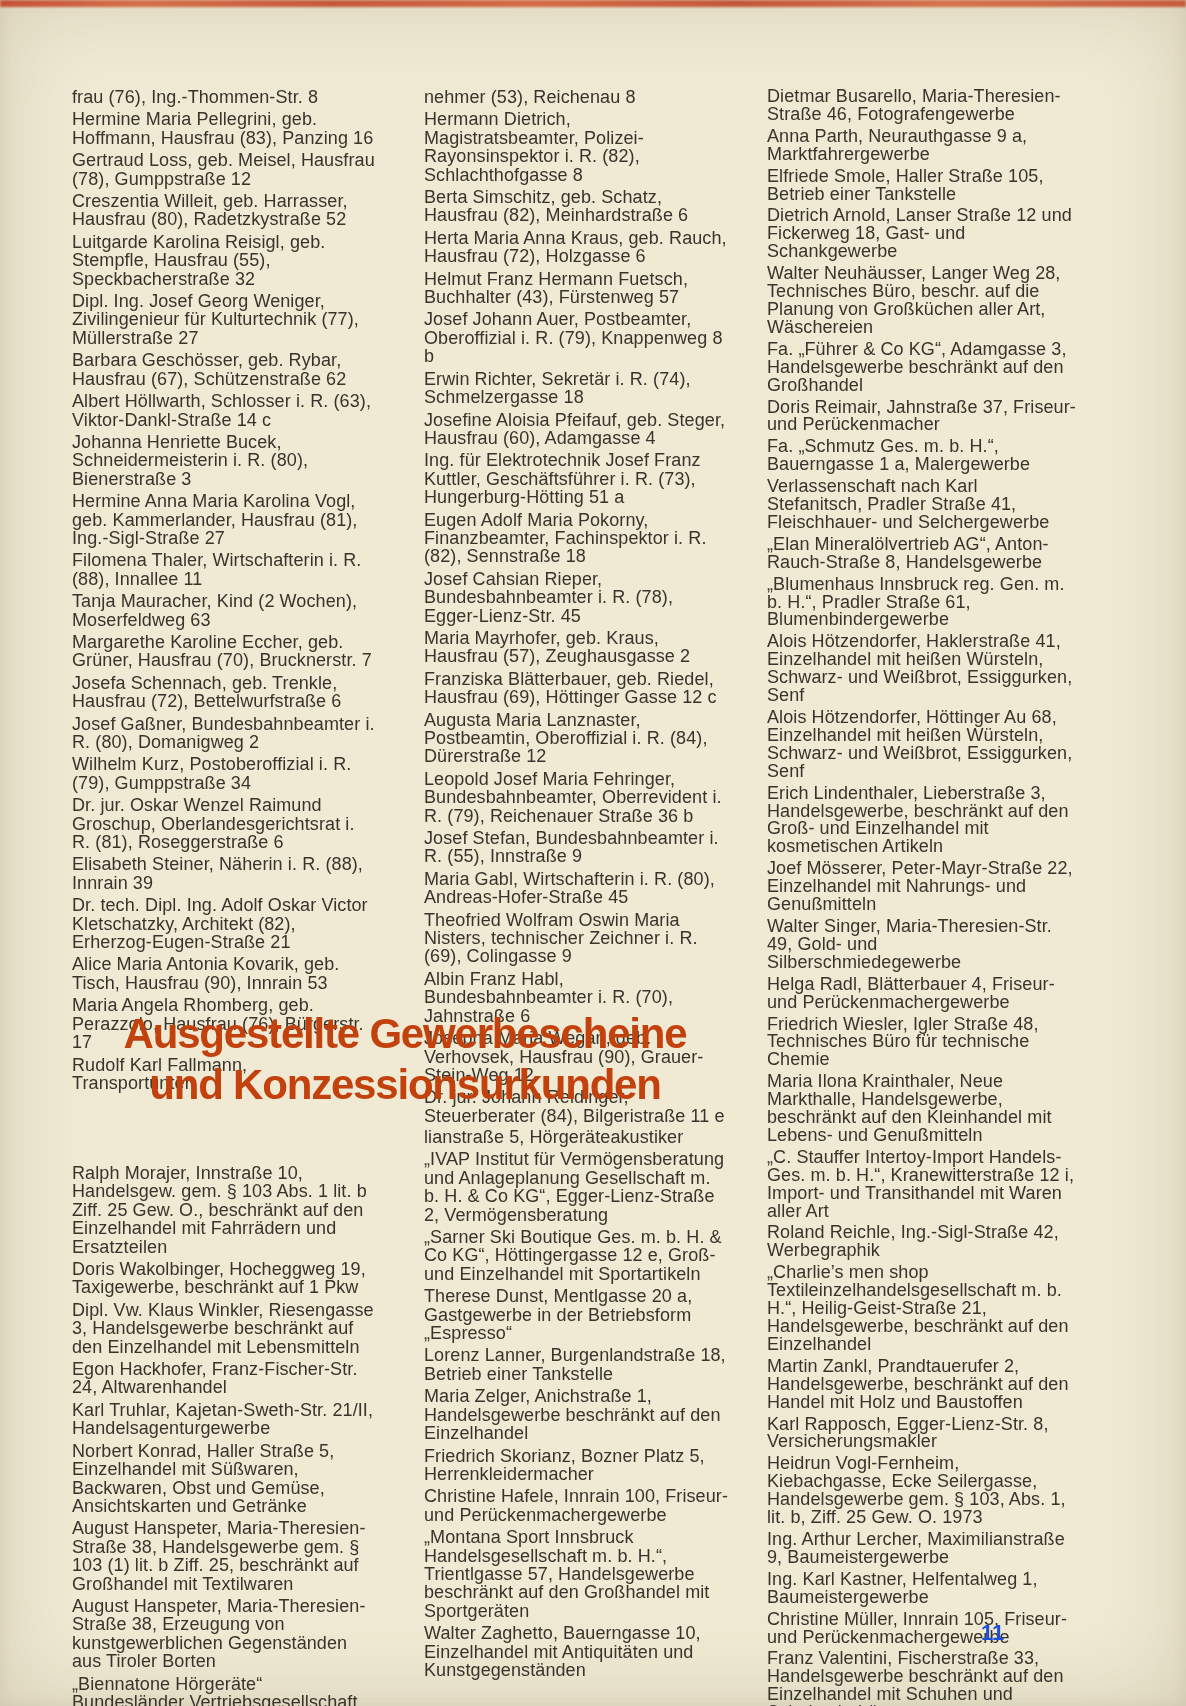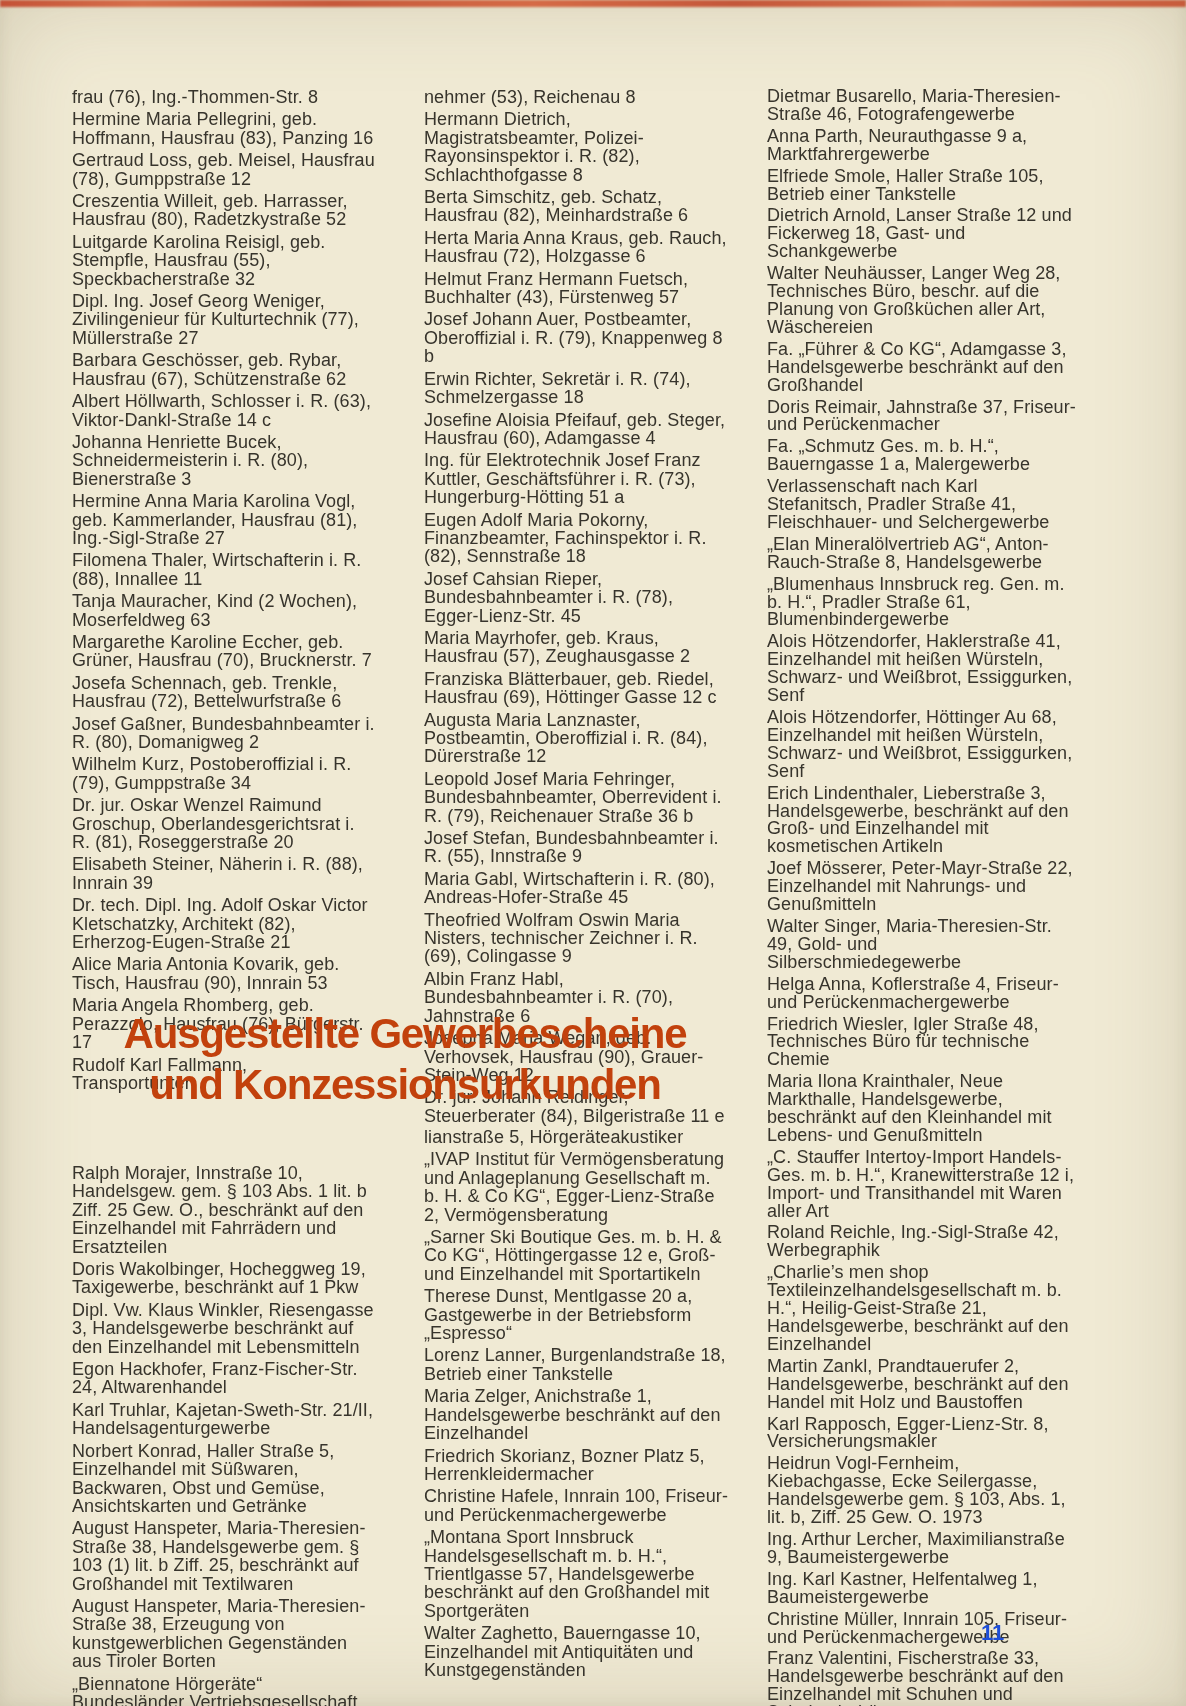--- a/index.html
+++ b/index.html
@@ -93,21 +93,21 @@
       <p class="entry">Tanja Mauracher, Kind (2 Wochen), Moserfeldweg 63</p>
 
       <p class="entry">Margarethe Karoline Eccher, geb. Grüner, Hausfrau (70), Brucknerstr. 7</p>
 
       <p class="entry">Josefa Schennach, geb. Trenkle, Hausfrau (72), Bettelwurfstraße 6</p>
 
       <p class="entry">Josef Gaßner, Bundesbahnbeamter i. R. (80), Domanigweg 2</p>
 
       <p class="entry">Wilhelm Kurz, Postoberoffizial i. R. (79), Gumppstraße 34</p>
 
-      <p class="entry">Dr. jur. Oskar Wenzel Raimund Groschup, Oberlandesgerichtsrat i. R. (81), Roseggerstraße 20</p>
+      <p class="entry">Dr. jur. Oskar Wenzel Raimund Groschup, Oberlandesgerichtsrat i. R. (81), Roseggerstraße 6</p>
 
       <p class="entry">Elisabeth Steiner, Näherin i. R. (88), Innrain 39</p>
 
       <p class="entry">Dr. tech. Dipl. Ing. Adolf Oskar Victor Kletschatzky, Architekt (82), Erherzog-Eugen-Straße 21</p>
 
       <p class="entry">Alice Maria Antonia Kovarik, geb. Tisch, Hausfrau (90), Innrain 53</p>
 
       <p class="entry">Maria Angela Rhomberg, geb. Perazzolo, Hausfrau (76), Bürgerstr. 17</p>
 
       <p class="entry">Rudolf Karl Fallmann, Transportunter-</p>
@@ -234,21 +234,21 @@
       <p class="entry">Alois Hötzendorfer, Haklerstraße 41, Einzelhandel mit heißen Würsteln, Schwarz- und Weißbrot, Essiggurken, Senf</p>
 
       <p class="entry">Alois Hötzendorfer, Höttinger Au 68, Einzelhandel mit heißen Würsteln, Schwarz- und Weißbrot, Essiggurken, Senf</p>
 
       <p class="entry">Erich Lindenthaler, Lieberstraße 3, Handelsgewerbe, beschränkt auf den Groß- und Einzelhandel mit kosmetischen Artikeln</p>
 
       <p class="entry">Joef Mösserer, Peter-Mayr-Straße 22, Einzelhandel mit Nahrungs- und Genußmitteln</p>
 
       <p class="entry">Walter Singer, Maria-Theresien-Str. 49, Gold- und Silberschmiedegewerbe</p>
 
-      <p class="entry">Helga Anna, Koflerstraße 4, Friseur- und Perückenmachergewerbe</p>
+      <p class="entry">Helga Radl, Blätterbauer 4, Friseur- und Perückenmachergewerbe</p>
 
       <p class="entry">Friedrich Wiesler, Igler Straße 48, Technisches Büro für technische Chemie</p>
 
       <p class="entry">Maria Ilona Krainthaler, Neue Markthalle, Handelsgewerbe, beschränkt auf den Kleinhandel mit Lebens- und Genußmitteln</p>
 
       <p class="entry">„C. Stauffer Intertoy-Import Handels-Ges. m. b. H.“, Kranewitterstraße 12 i, Import- und Transithandel mit Waren aller Art</p>
 
       <p class="entry">Roland Reichle, Ing.-Sigl-Straße 42, Werbegraphik</p>
 
       <p class="entry">„Charlie’s men shop Textileinzelhandelsgesellschaft m. b. H.“, Heilig-Geist-Straße 21, Handelsgewerbe, beschränkt auf den Einzelhandel</p>

